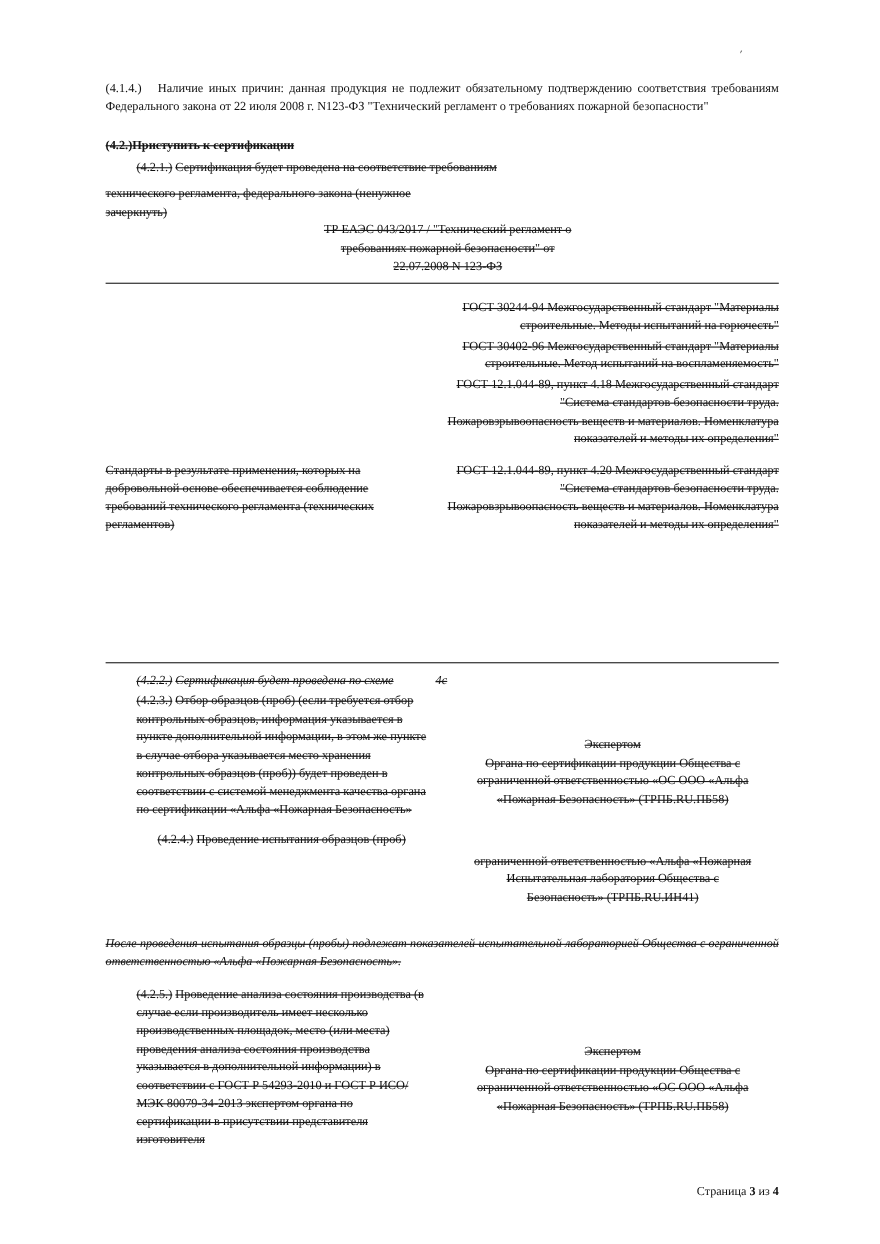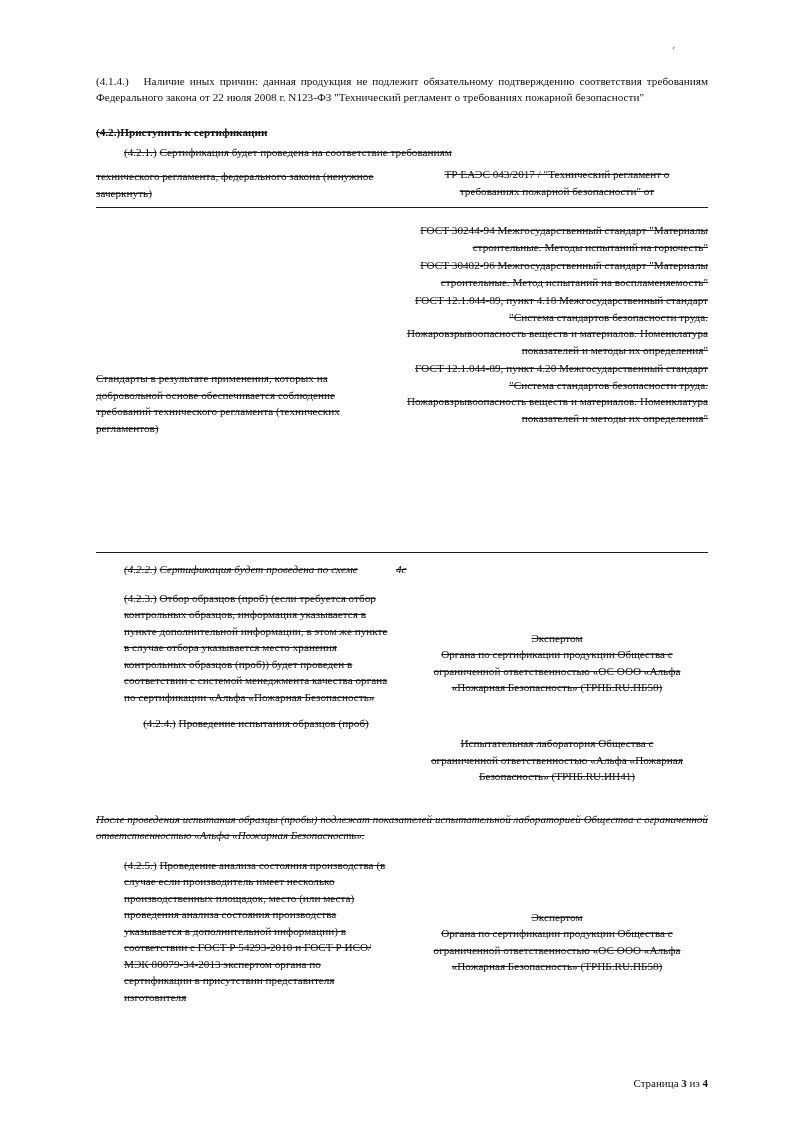--- a/index.html
+++ b/index.html
@@ -79,20 +79,21 @@
   .blk-42 {
     margin-top: 20px;
     font-weight: bold;
   }
   .blk-421 {
     margin-top: 4px;
     margin-left: 28px;
   }
   .sec-421 {
     margin-top: 6px;
+    flex-direction: column;
   }
   .sec-421 .col-left {
     padding-top: 2px;
   }
   .sec-421 .col-right {
     padding-top: 0px;
   }
   .sec-std {
     margin-top: 8px;
     min-height: 330px;
@@ -106,21 +107,21 @@
   }
   .sec-422 .col-left {
     padding-top: 4px;
   }
   .sec-422 .col-right {
     padding-top: 4px;
     text-align: left;
     padding-left: 0px;
   }
   .sec-423 {
-    margin-top: 12px;
+    margin-top: 2px;
   }
   .sec-423 .col-left {
     padding-left: 28px;
     width: 300px;
   }
   .sec-423 .col-right {
     padding-top: 40px;
   }
   .sec-424 {
     margin-top: 10px;
@@ -189,33 +190,34 @@
       <span class="strike">Сертификация будет проведена на соответствие требованиям</span>
     </div>
 
     <div class="row sec-421">
       <div class="col-left">
         <span class="strike">технического регламента, федерального закона (ненужное зачеркнуть)</span>
       </div>
       <div class="col-right">
         <div class="strike">ТР ЕАЭС 043/2017 / "Технический регламент о</div>
         <div class="strike">требованиях пожарной безопасности" от</div>
+        <div class="strike">22.07.2008 N 123-ФЗ</div>
       </div>
     </div>
 
     <hr class="hr-line" style="margin-top:6px">
 
     <div class="row sec-std">
       <div class="col-left">
         <span class="strike">Стандарты в результате применения, которых на добровольной основе обеспечивается соблюдение требований технического регламента (технических регламентов)</span>
       </div>
       <div class="col-right" style="text-align:right; padding-top:6px">
         <div class="strike" style="margin-bottom:2px">ГОСТ 30244-94 Межгосударственный стандарт "Материалы строительные. Методы испытаний на горючесть"</div>
         <div class="strike" style="margin-bottom:2px">ГОСТ 30402-96 Межгосударственный стандарт "Материалы строительные. Метод испытаний на воспламеняемость"</div>
-        <div class="strike" style="margin-bottom:2px">ГОСТ 12.1.044-89, пункт 4.18 Межгосударственный стандарт "Система стандартов безопасности труда. Пожаровзрывоопасность веществ и материалов. Номенклатура показателей и методы их определения"</div>
+        <div class="strike" style="margin-bottom:12px">ГОСТ 12.1.044-89, пункт 4.18 Межгосударственный стандарт "Система стандартов безопасности труда. Пожаровзрывоопасность веществ и материалов. Номенклатура показателей и методы их определения"</div>
         <div class="strike">ГОСТ 12.1.044-89, пункт 4.20 Межгосударственный стандарт "Система стандартов безопасности труда. Пожаровзрывоопасность веществ и материалов. Номенклатура показателей и методы их определения"</div>
       </div>
     </div>
 
     <hr class="hr-line rule-422">
 
     <div class="row sec-422">
       <div class="col-left" style="padding-left:28px">
         <span class="strike lbl-num">(4.2.2.)</span>
         <span class="strike">Сертификация будет проведена по схеме</span>
@@ -237,22 +239,22 @@
         <div class="strike">«Пожарная Безопасность» (ТРПБ.RU.ПБ58)</div>
       </div>
     </div>
 
     <div class="row sec-424">
       <div class="col-left">
         <span class="strike lbl-num">(4.2.4.)</span>
         <span class="strike">Проведение испытания образцов (проб)</span>
       </div>
       <div class="col-right" style="padding-top:20px">
+        <div class="strike">ограниченной ответственностью «Альфа «Пожарная</div>
         <div class="strike">Испытательная лаборатория Общества с</div>
-        <div class="strike">ограниченной ответственностью «Альфа «Пожарная</div>
         <div class="strike">Безопасность» (ТРПБ.RU.ИН41)</div>
       </div>
     </div>
 
     <div class="note-ital">
       <span class="strike">После проведения испытания образцы (пробы) подлежат показателей испытательной лабораторией Общества с ограниченной ответственностью «Альфа «Пожарная Безопасность».</span>
     </div>
 
     <div class="row sec-425">
       <div class="col-left">

